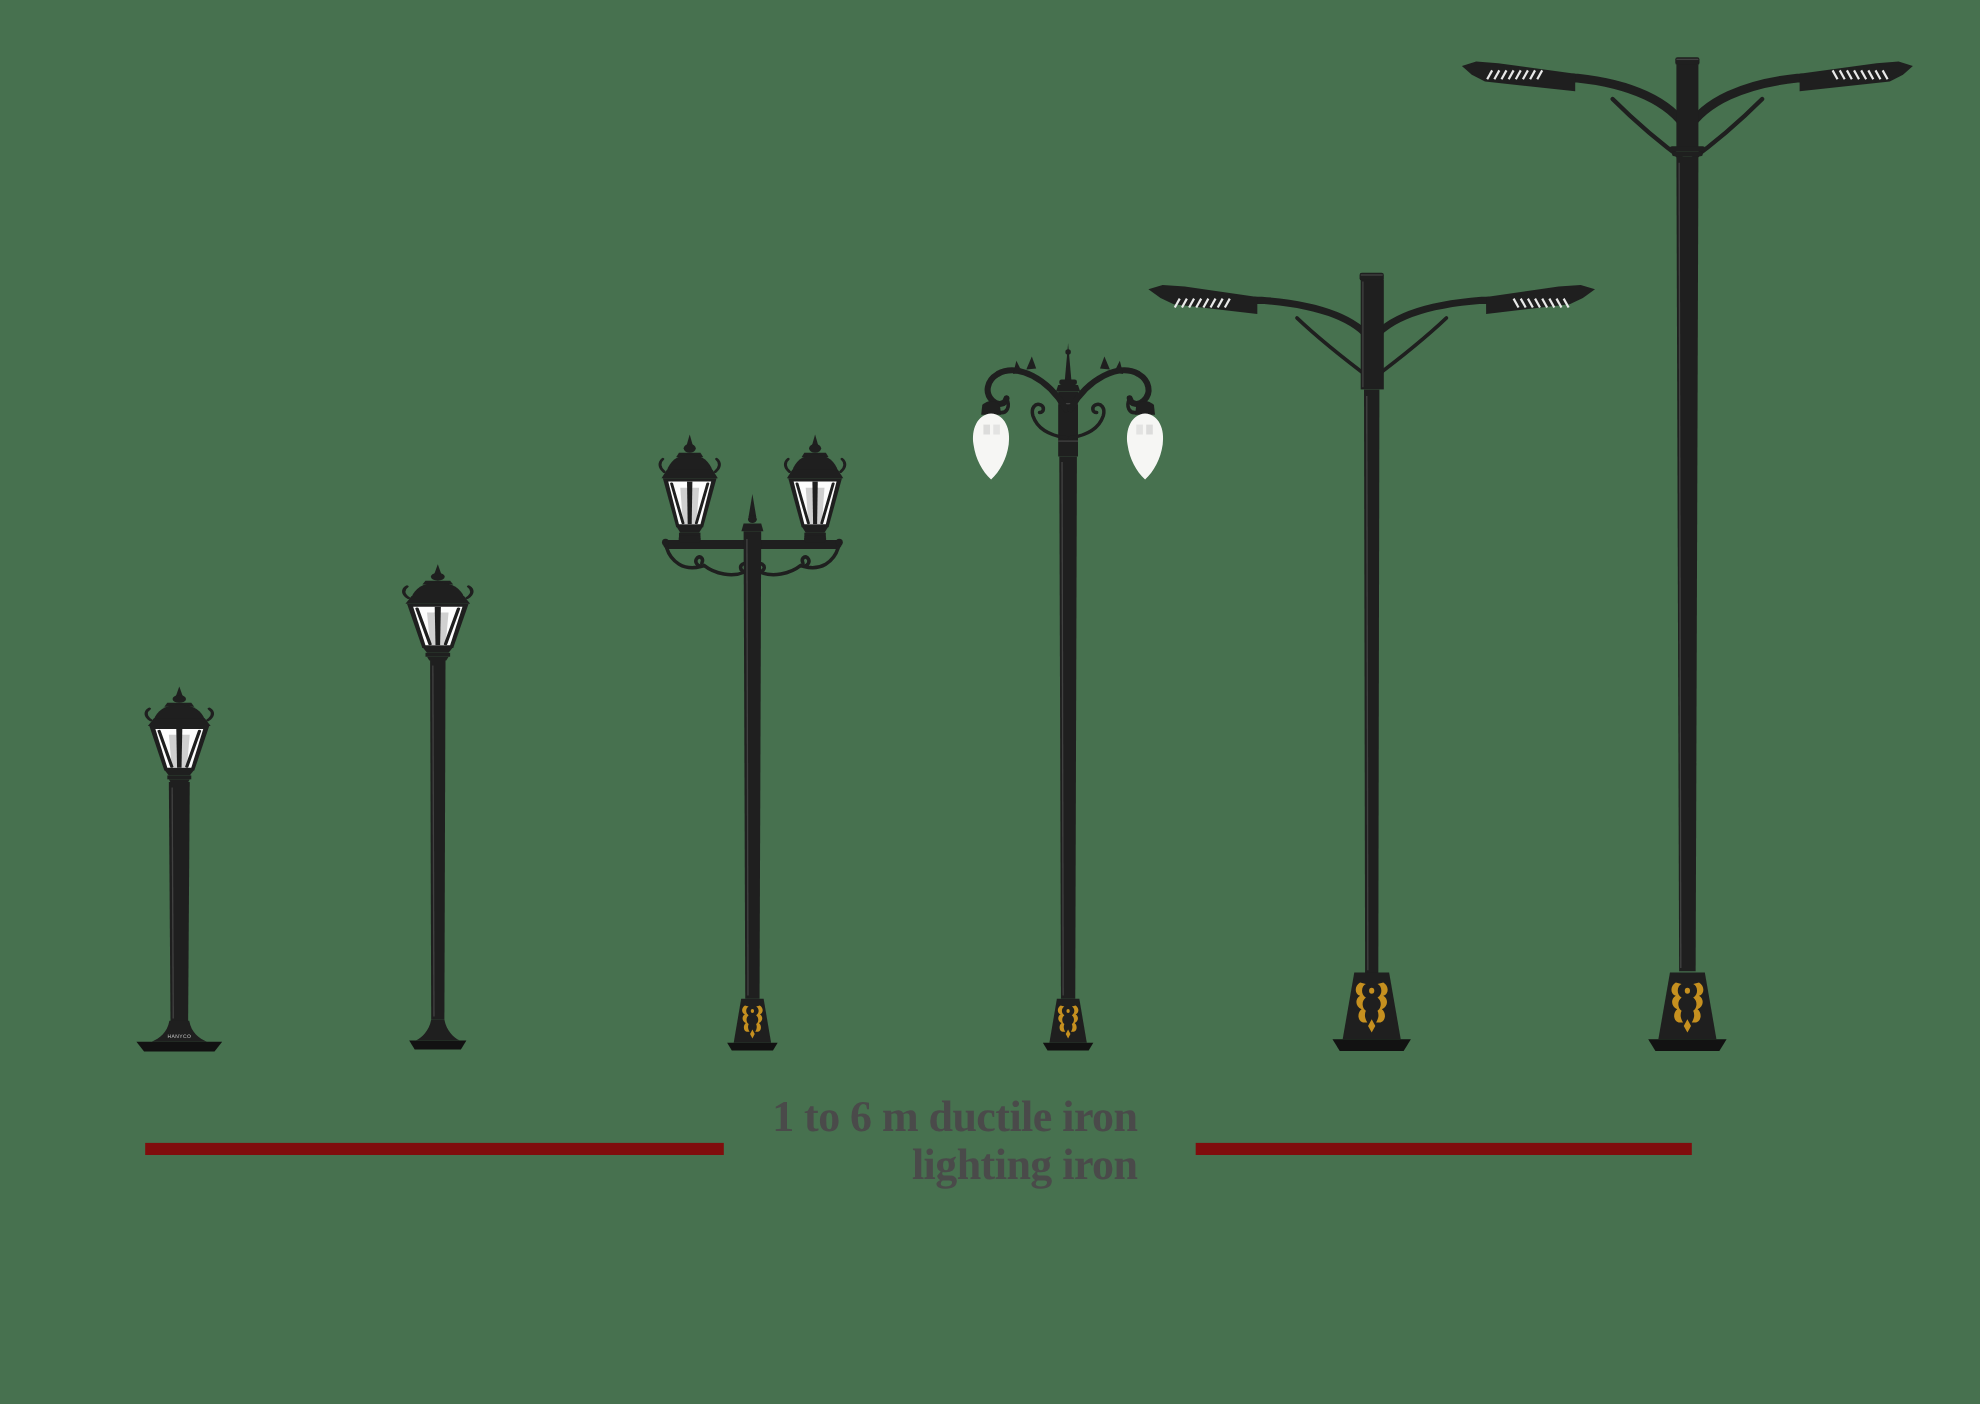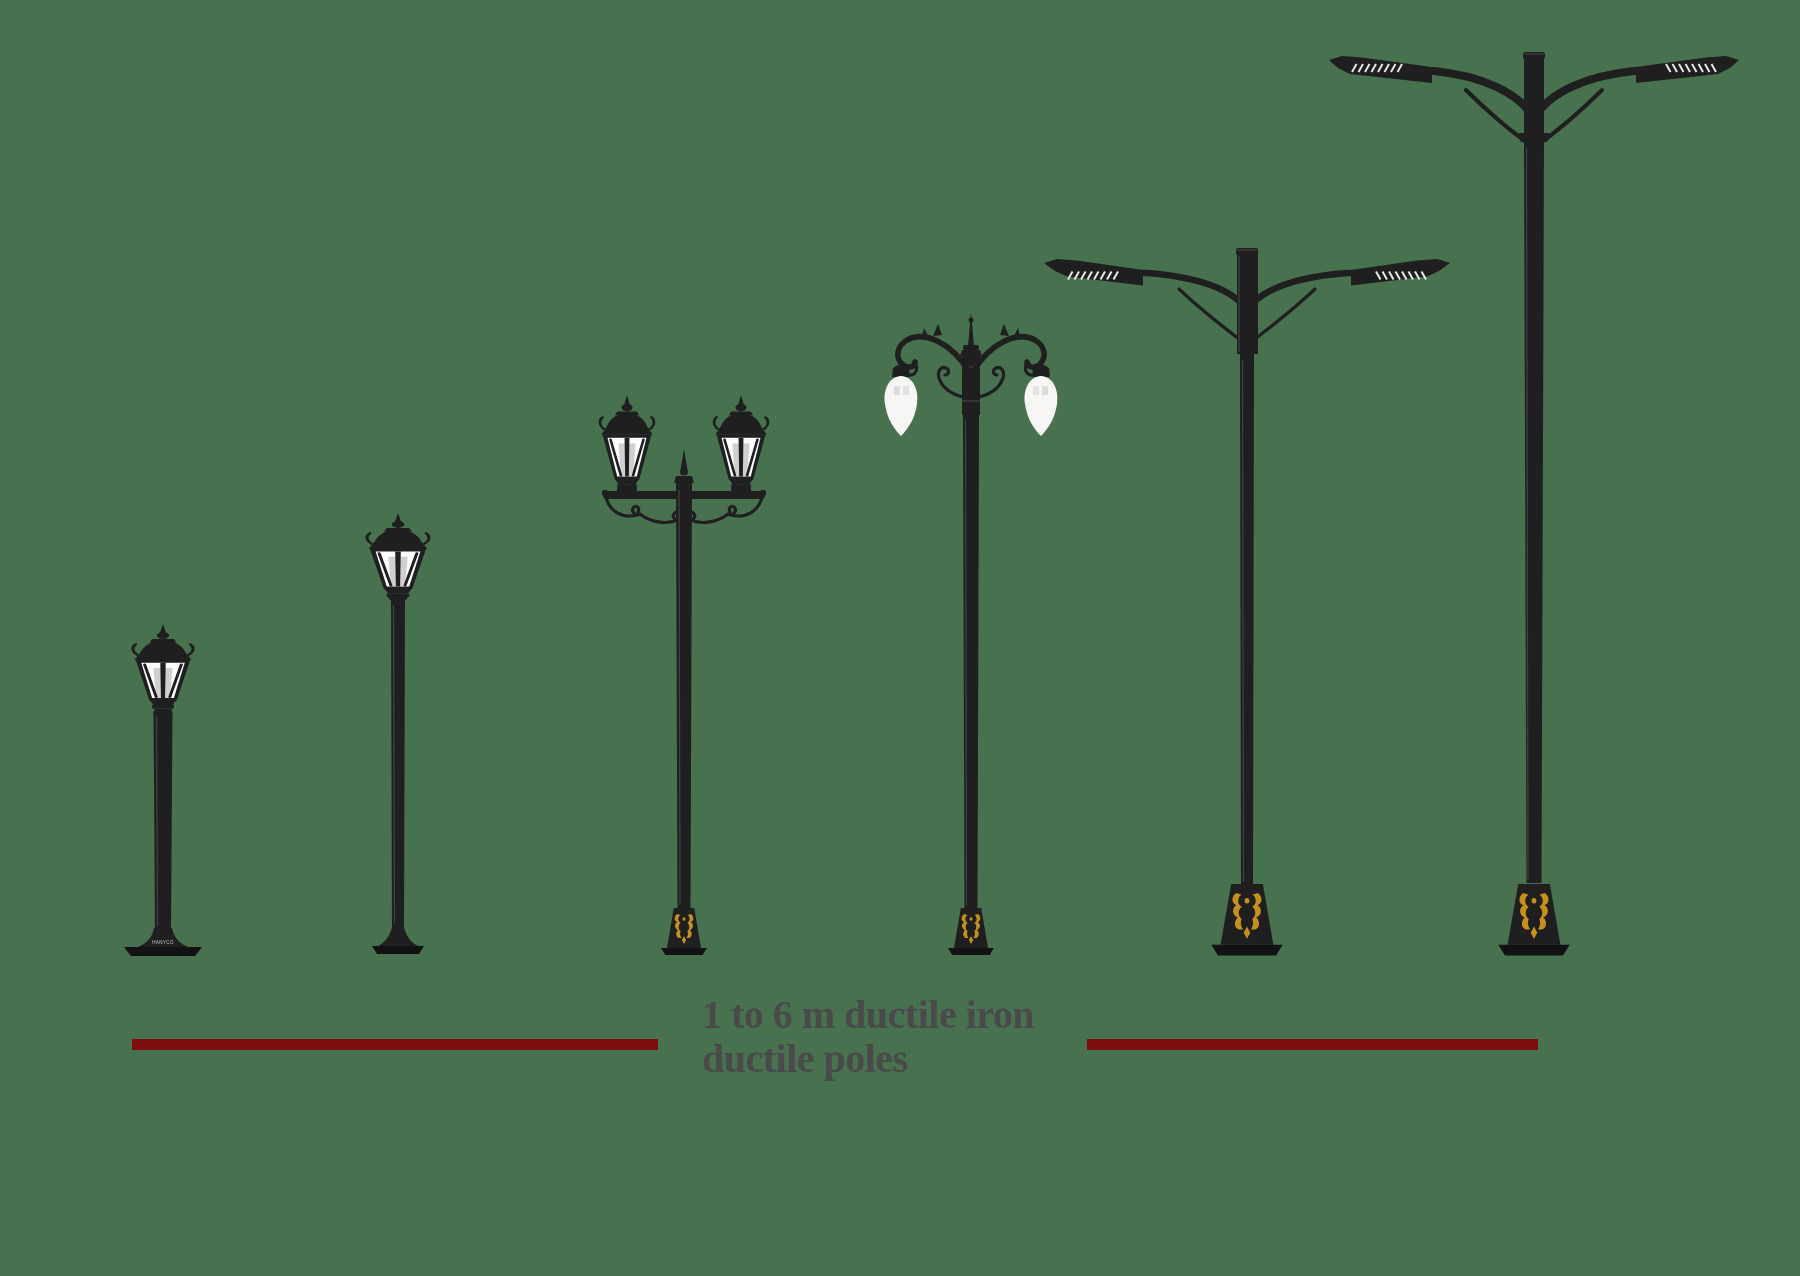--- a/index.html
+++ b/index.html
@@ -10,21 +10,21 @@
   .w{fill:var(--glass-white,#FDFDFD)}
   .sil{fill:var(--glass-shade,#ABABAB)}
   .wg{fill:var(--globe-white,#F6F6F4)}
   .g{fill:var(--gold,#C6901F)}
   .arm{stroke:var(--pole-black,#1F1F1F);fill:none;stroke-linecap:round}
   .s3{stroke-width:3.2}.s35{stroke-width:4}.s5{stroke-width:5.5}.s6{stroke-width:6.5}.s7{stroke-width:8}
   .ksh{stroke:var(--pole-black,#1F1F1F);stroke-width:2.2;fill:none;stroke-linecap:round}
   .hl{stroke:var(--pole-highlight,#555555);stroke-width:1.2;fill:none;opacity:.65}
   .led{stroke:var(--led-white,#E9E9E9);stroke-width:2;fill:none}
   .brand{font-family:"Liberation Sans",sans-serif;font-size:4.5px;fill:#C8C8C8;letter-spacing:.4px;text-anchor:middle}
-  .caption{position:absolute;left:868px;top:993px;transform:translateX(-50%);text-align:left;
+  .caption{position:absolute;left:868px;top:993px;transform:translateX(-50%);text-align:right;
            font-family:"Liberation Serif",serif;font-weight:700;font-size:40px;line-height:44px;
            letter-spacing:-0.5px;color:var(--caption-gray,#4A4A4A);white-space:nowrap}
   .redline{position:absolute;top:1039px;height:11px;background:var(--divider-red,#800D0D)}
 </style>
 </head>
 <body>
 
 <div class="stage">
 
   <svg width="1800" height="1276" viewBox="0 0 1800 1276">
@@ -177,19 +177,19 @@
       <rect class="k" x="1518" y="133" width="32" height="5" rx="2"></rect>
       <rect class="k" x="1520" y="138" width="28" height="4" rx="2"></rect>
       <polygon class="k" points="1524,142 1544,142 1541.5,883 1526.5,883"></polygon>
       <line class="hl" x1="1526.5" y1="148" x2="1528" y2="880"></line>
       <use href="#pedestal" transform="translate(1534,884) scale(1.32,1.52)"></use>
     </g>
   </svg>
 
   <div class="caption">
     <div>1 to 6 m ductile iron</div>
-    <div>ductile poles</div>
+    <div>lighting iron</div>
   </div>
 
   <div class="redline" style="left:132px;width:526px"></div>
   <div class="redline" style="left:1087px;width:451px"></div>
 
 </div>
 
 </body></html>

